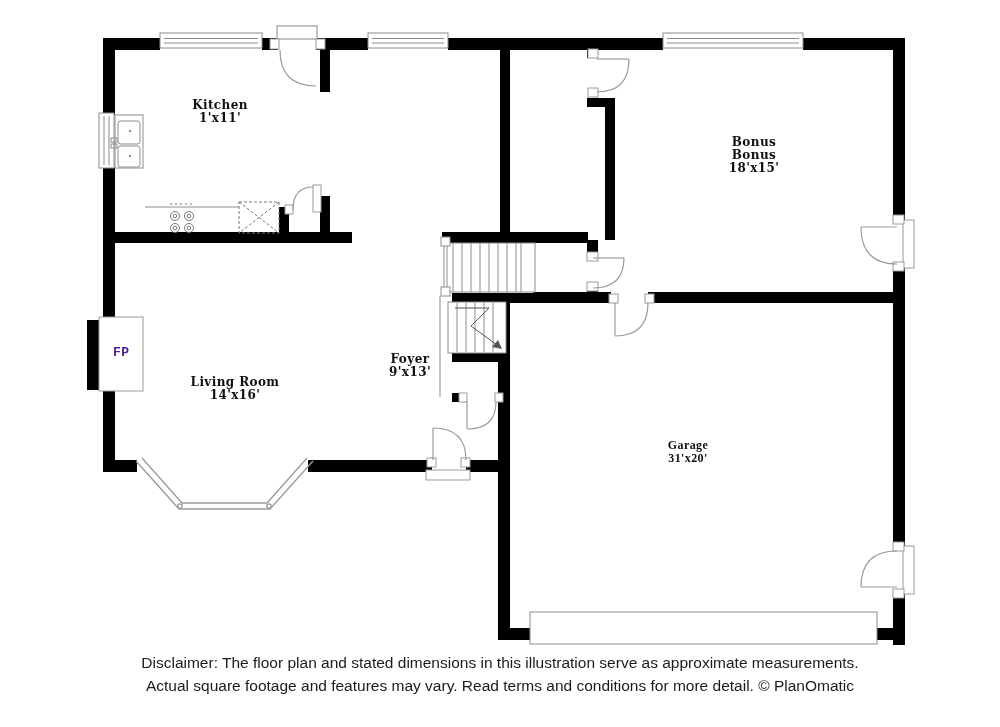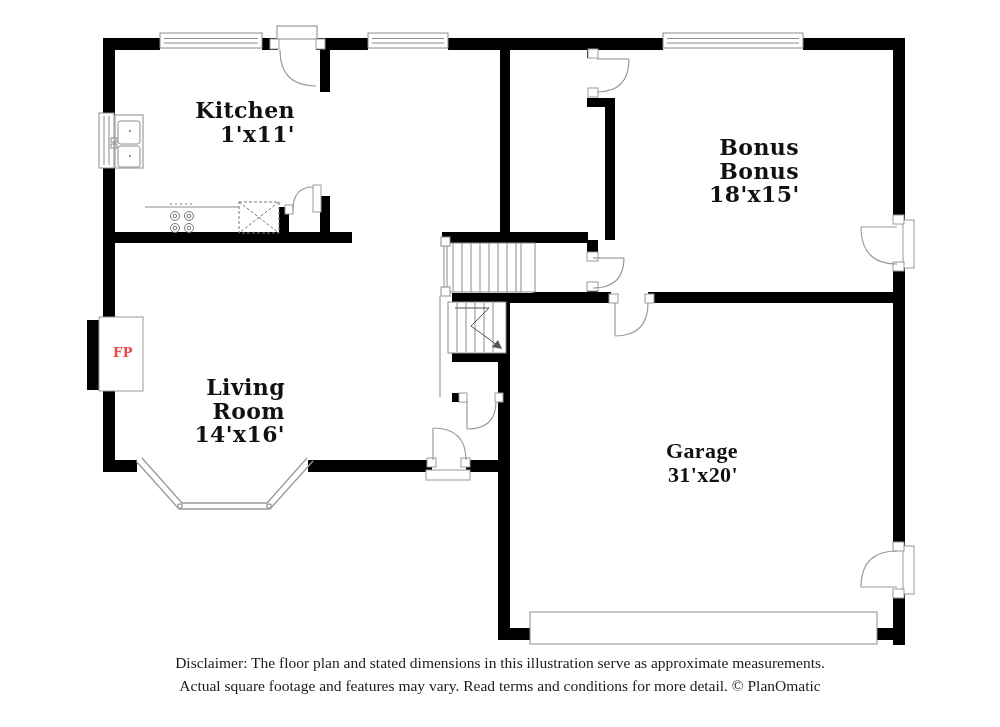--- a/index.html
+++ b/index.html
@@ -1,24 +1,24 @@
 <!DOCTYPE html>
 <html><head>
 <meta charset="utf-8">
 <style>
   html,body{margin:0;padding:0;background:#ffffff;}
   #canvas{position:relative;width:1000px;height:727px;background:#ffffff;overflow:hidden;
           font-family:"DejaVu Serif","Liberation Serif",serif;}
   #plan-svg{position:absolute;left:0;top:0;}
-  .room-label{position:absolute;text-align:right;font-weight:bold;color:#111;
-              font-size:22px;line-height:1.07;letter-spacing:0.4px;}
+  .room-label{position:absolute;text-align:center;font-weight:bold;color:#111;
+              font-size:12px;line-height:1.07;letter-spacing:0.4px;}
   .room-label .dims{display:block;font-weight:bold;}
-  .fp-label{position:absolute;font-weight:bold;color:#ef4444;font-size:13px;letter-spacing:0.5px;}
+  .fp-label{position:absolute;font-weight:bold;color:#4c1d95;font-size:13px;letter-spacing:0.5px;font-family:Liberation Mono, monospace;}
   .disclaimer{position:absolute;left:0;top:651px;width:1000px;text-align:center;
-              color:#1b1b1b;font-size:15.5px;line-height:23px;font-family:Liberation Serif, serif;}
+              color:#1b1b1b;font-size:15.5px;line-height:23px;font-family:Liberation Sans, sans-serif;}
 </style>
 </head>
 <body>
 
 <div id="canvas">
 
   <svg id="plan-svg" width="1000" height="727" viewBox="0 0 1000 727">
 
     <g fill="#000000">
 
@@ -240,20 +240,24 @@
   <div class="room-label" style="left:709px;top:136px;width:90px;">
     <span>Bonus Bonus</span>
     <span class="dims">18'x15'</span>
   </div>
 
   <div class="room-label" style="left:185px;top:332px;width:100px;margin-top:44px;">
     <span>Living Room</span>
     <span class="dims">14'x16'</span>
   </div>
 
+  <div class="room-label" style="left:360px;top:353px;width:100px;">
+    <span>Foyer</span>
+    <span class="dims">9'x13'</span>
+  </div>
 
   <div class="room-label" style="left:638px;top:439px;width:100px;font-family:Liberation Serif, serif;">
     <span>Garage</span>
     <span class="dims">31'x20'</span>
   </div>
 
   <div class="fp-label" style="left:113px;top:345px;">FP</div>
 
   <div class="disclaimer">
     <div>Disclaimer: The floor plan and stated dimensions in this illustration serve as approximate measurements.</div>

